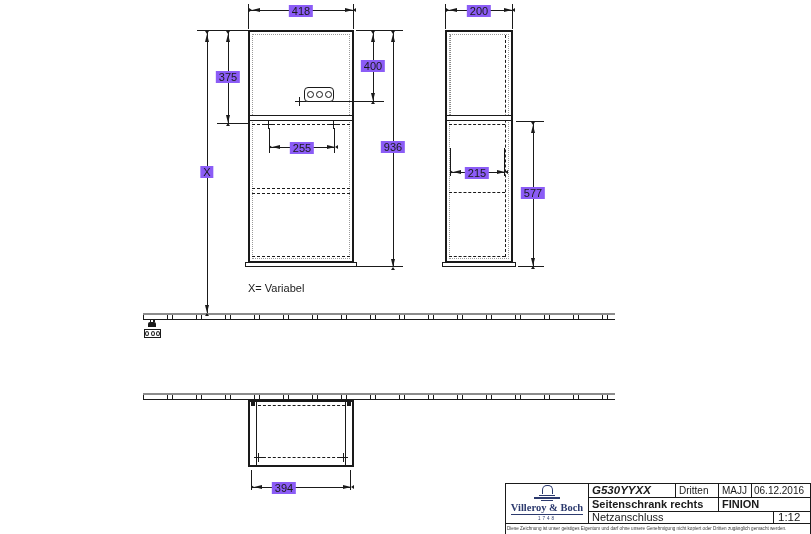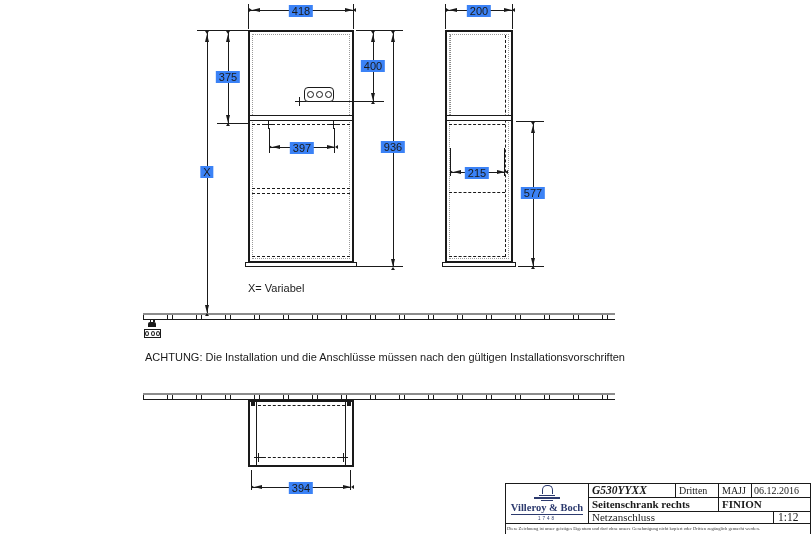--- a/index.html
+++ b/index.html
@@ -12,21 +12,21 @@
   .orect{position:absolute;border:2px solid #1a1a1a;background:#fff;box-sizing:border-box;}
   .idot{position:absolute;inset:2px;border:1px dotted #9a9a9a;}
   .band{position:absolute;border-top:1px solid #1a1a1a;border-bottom:1px solid #1a1a1a;box-sizing:border-box;}
   .base{position:absolute;border:1px solid #1a1a1a;background:#fff;box-sizing:border-box;z-index:3;}
   
   .au,.ad,.al,.ar2{position:absolute;width:0;height:0;border-style:solid;z-index:2;}
   .au{border-left:2.5px solid transparent;border-right:2.5px solid transparent;border-bottom:8px solid #1a1a1a;}
   .ad{border-left:2.5px solid transparent;border-right:2.5px solid transparent;border-top:8px solid #1a1a1a;}
   .al{border-top:2.5px solid transparent;border-bottom:2.5px solid transparent;border-right:8px solid #1a1a1a;}
   .ar2{border-top:2.5px solid transparent;border-bottom:2.5px solid transparent;border-left:8px solid #1a1a1a;}
-  .dimlab{position:absolute;background:#3b82f6;font-size:11px;padding:0 3px;transform:translate(-50%,-50%);
+  .dimlab{position:absolute;background:#8b5cf6;font-size:11px;padding:0 3px;transform:translate(-50%,-50%);
           white-space:nowrap;z-index:4;text-align:right;}
   .cross{position:absolute;width:9px;height:9px;z-index:2;}
   .cross::before{content:"";position:absolute;left:0;right:0;top:4px;height:1px;background:#1a1a1a;}
   .cross::after{content:"";position:absolute;top:0;bottom:0;left:4px;width:1px;background:#1a1a1a;}
   .hatch{position:absolute;height:7px;border-top:2px solid #8c8c8c;box-sizing:border-box;
          background:repeating-linear-gradient(90deg,#1a1a1a 0 1px,#fff 1px 24px,#1a1a1a 24px 25px,#fff 25px 29px);
          border-bottom:1px solid #1a1a1a;}
   .socket{position:absolute;border:1.5px solid #1a1a1a;border-radius:4px;background:#fff;
           display:flex;align-items:center;justify-content:center;gap:2px;box-sizing:border-box;z-index:2;}
   .socket i{width:5px;height:5px;border:1px solid #1a1a1a;border-radius:50%;display:block;}
@@ -34,21 +34,21 @@
   .note{position:absolute;font-size:11px;line-height:13px;white-space:nowrap;}
   
   .pico{position:absolute;width:20px;height:18px;}
   .pico .plug{position:absolute;left:4px;top:0;width:8px;height:5px;background:#1a1a1a;border-radius:2px 2px 0 0;}
   .pico .plug::before{content:"";position:absolute;left:1.5px;top:-3px;width:1.5px;height:3px;background:#1a1a1a;}
   .pico .plug::after{content:"";position:absolute;right:1.5px;top:-3px;width:1.5px;height:3px;background:#1a1a1a;}
   .pico .pbox{position:absolute;left:0;top:7px;width:17px;height:9px;border:1px solid #1a1a1a;
               display:flex;align-items:center;justify-content:center;gap:1.5px;box-sizing:border-box;}
   .pico .pbox i{width:3px;height:3px;border:1px solid #1a1a1a;border-radius:50%;display:block;}
   
-  .tbtext{position:absolute;white-space:nowrap;font-family:Liberation Serif, serif;}
+  .tbtext{position:absolute;white-space:nowrap;}
   .brandbox{position:absolute;left:506px;top:483px;width:82px;height:40px;display:flex;flex-direction:column;
             align-items:center;justify-content:center;color:#2c3a6e;}
   .arch{width:9px;height:8px;border:1.5px solid #2c3a6e;border-bottom:none;border-radius:5px 5px 0 0;}
   .wave{background:#2c3a6e;height:1.5px;margin-top:1px;}
   .brandname{font-family:"Liberation Serif",serif;font-weight:bold;font-size:10.5px;
              border-bottom:1px solid #2c3a6e;padding-bottom:1px;margin-top:1px;}
   .brandyear{font-size:4.5px;letter-spacing:2px;margin-top:1px;}
 </style>
 </head>
 <body>
@@ -116,21 +116,21 @@
     <div class="ln" style="left:357px;top:266px;width:46px;height:1px;"></div>
     <div class="dimlab" style="left:393px;top:147px;">936</div>
   </div>
 
   <div>
     <div class="ln" style="left:269px;top:128px;width:1px;height:25px;"></div>
     <div class="ln" style="left:334px;top:128px;width:1px;height:25px;"></div>
     <div class="ln" style="left:269px;top:147px;width:66px;height:1px;"></div>
     <div class="al" style="left:269px;top:145px;"></div>
     <div class="ar2" style="left:327px;top:145px;"></div>
-    <div class="dimlab" style="left:302px;top:148px;">397</div>
+    <div class="dimlab" style="left:302px;top:148px;">255</div>
   </div>
 
   <div>
     <div class="orect" style="left:445px;top:30px;width:68px;height:233px;">
       <div class="idot"></div>
     </div>
     <div class="dash-v" style="left:505px;top:35px;height:222px;z-index:2;"></div>
     <div class="dot-v" style="left:450px;top:35px;height:80px;z-index:2;"></div>
     <div class="band" style="left:447px;top:115px;width:64px;height:6px;background:#fff;z-index:2;"></div>
     <div class="dash-h" style="left:449px;top:124px;width:56px;z-index:2;"></div>
@@ -180,35 +180,34 @@
     <div class="cross" style="left:254px;top:453px;z-index:3;"></div>
     <div class="cross" style="left:339px;top:453px;z-index:3;"></div>
   </div>
 
   <div>
     <div class="ln" style="left:251px;top:470px;width:1px;height:20px;"></div>
     <div class="ln" style="left:350px;top:470px;width:1px;height:20px;"></div>
     <div class="ln" style="left:251px;top:487px;width:100px;height:1px;"></div>
     <div class="al" style="left:251px;top:485px;"></div>
     <div class="ar2" style="left:343px;top:485px;"></div>
-    <div class="dimlab" style="left:301px;top:488px;">394</div>
+    <div class="dimlab" style="left:284px;top:488px;">394</div>
   </div>
 
   <div class="note" style="left:248px;top:282px;">X= Variabel</div>
 
   <div class="pico" style="left:144px;top:322px;">
     <div class="plug"></div>
     <div class="pbox">
         <i></i>
         <i></i>
         <i></i>
       </div>
   </div>
 
-  <div class="note" style="left:145px;top:351px;">ACHTUNG: Die Installation und die Anschlüsse müssen nach den gültigen Installationsvorschriften</div>
 
   <div>
 
     <div class="ln" style="left:505px;top:483px;width:306px;height:1px;"></div>
     <div class="ln" style="left:505px;top:483px;width:1px;height:51px;"></div>
     <div class="ln" style="left:810px;top:483px;width:1px;height:51px;"></div>
     <div class="ln" style="left:588px;top:483px;width:1px;height:40px;"></div>
     <div class="ln" style="left:588px;top:497px;width:223px;height:1px;"></div>
     <div class="ln" style="left:588px;top:511px;width:223px;height:1px;"></div>
     <div class="ln" style="left:505px;top:523px;width:306px;height:1px;"></div>

